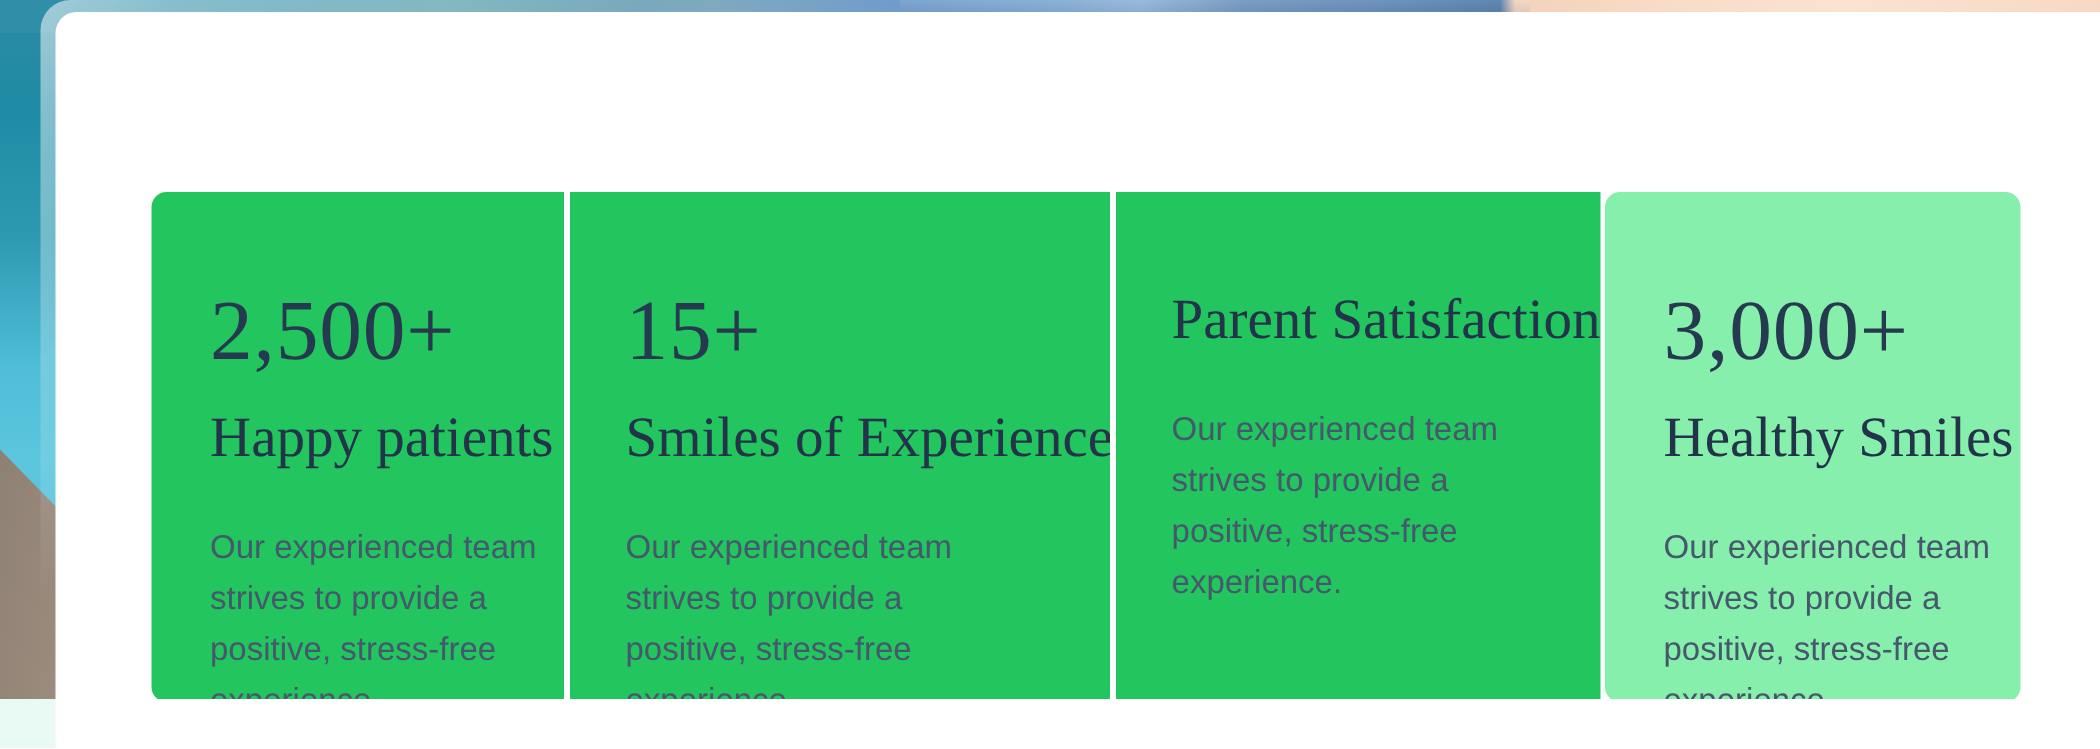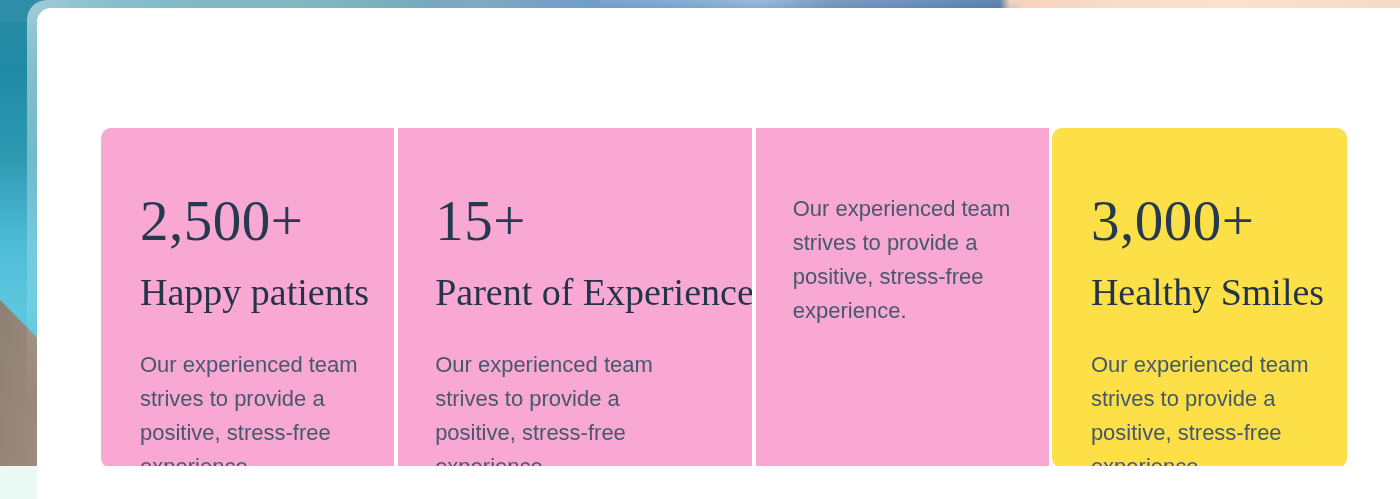--- a/index.html
+++ b/index.html
@@ -107,28 +107,28 @@
   #stats {
     position:absolute;
     left:101px; top:128px;
     width:1246px; height:340px;
     display:flex;
   }
   .stat-card {
     position:relative;
     flex:1 1 0;
     padding:64px 0 0 39px;
-    background:#f9a8d4;
+    background:#22c55e;
   }
   .stat-card.first {
     border-top-left-radius:10px;
     border-bottom-left-radius:10px;
   }
   .stat-card.highlight {
-    background:#fde047;
+    background:#86efac;
     border-radius:10px;
     margin-left:3px;
   }
   
   .stat-card + .stat-card:not(.highlight)::before {
     content:"";
     position:absolute;
     left:-2px; top:0;
     width:4px; height:100%;
     background:#ffffff;
@@ -198,25 +198,26 @@
 <div id="stats">
 
   <div class="stat-card first">
     <div class="stat-number">2,500+</div>
     <div class="stat-title">Happy patients</div>
     <div class="stat-desc">Our experienced team strives to provide a positive, stress-free experience.</div>
   </div>
 
   <div class="stat-card">
     <div class="stat-number">15+</div>
-    <div class="stat-title">Parent of Experience</div>
+    <div class="stat-title">Smiles of Experience</div>
     <div class="stat-desc">Our experienced team strives to provide a positive, stress-free experience.</div>
   </div>
 
   <div class="stat-card">
+    <div class="stat-title">Parent Satisfaction</div>
     <div class="stat-desc">Our experienced team strives to provide a positive, stress-free experience.</div>
   </div>
 
   <div class="stat-card highlight">
     <div class="stat-number">3,000+</div>
     <div class="stat-title">Healthy Smiles</div>
     <div class="stat-desc">Our experienced team strives to provide a positive, stress-free experience.</div>
   </div>
 
 </div>

